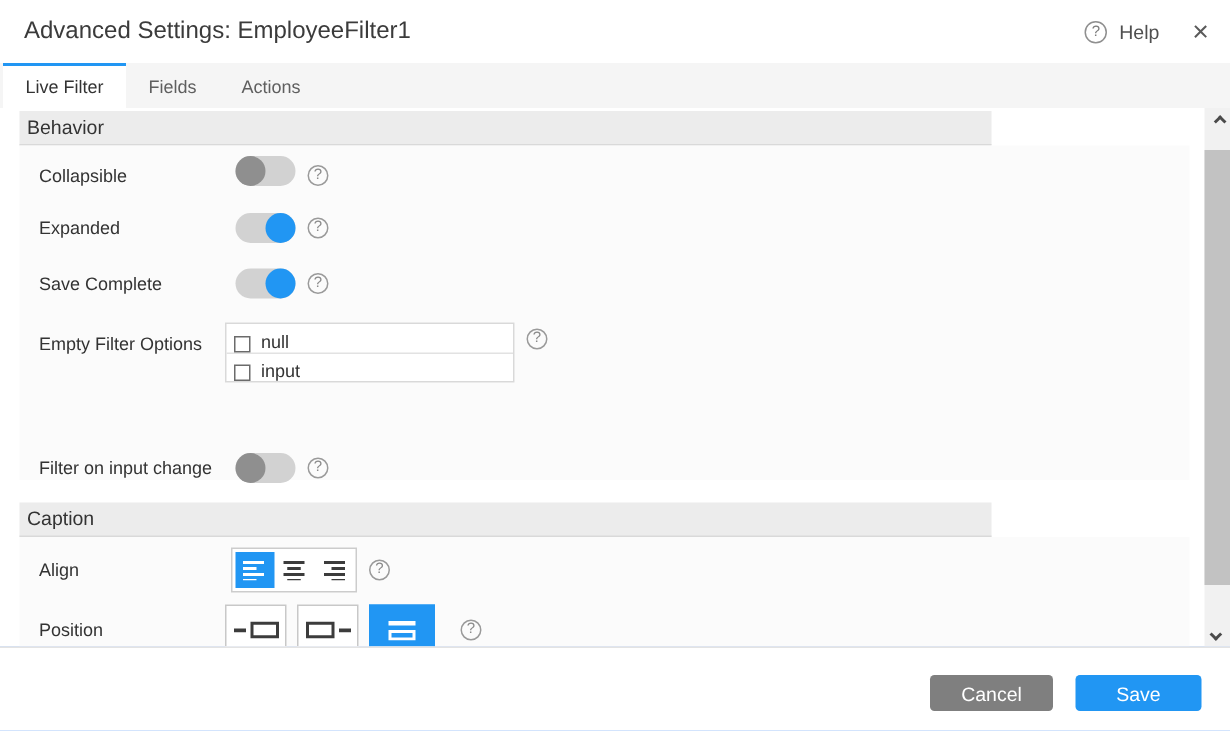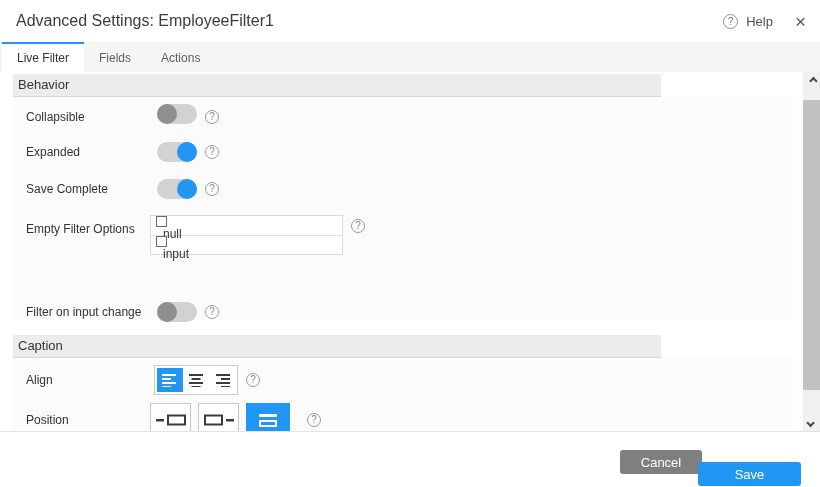--- a/index.html
+++ b/index.html
@@ -40,21 +40,21 @@
   .toggle { position:relative; width:40px; height:20px; border-radius:10px; background:#d2d2d2; flex:none; }
   .toggle .knob { position:absolute; top:0; width:20px; height:20px; border-radius:50%; }
   .toggle.off .knob { left:0; background:#8f8f8f; }
   .toggle.on .knob { right:0; background:#2196f3; }
 
   .help-sm { width:14px; height:14px; border:1px solid #9a9a9a; border-radius:50%; color:#8a8a8a;
              font-size:10px; line-height:12px; text-align:center; flex:none; margin-left:8px; }
 
   
   .listbox { width:193px; border:1px solid #d9d9d9; background:#fff; flex:none; }
-  .lb-row { height:19px; display:flex; align-items:flex-start; padding-left:5px;flex-direction:column; }
+  .lb-row { height:19px; display:flex; align-items:flex-end; padding-left:5px; }
   .lb-row + .lb-row { border-top:1px solid #e2e2e2; }
   .cbx { width:11px; height:11px; border:1px solid #6b6b6b; background:#fff; flex:none; }
   .lb-label { font-size:12px; color:#333; margin-left:7px; }
 
   
   .align-group { display:flex; border:1px solid #ccc; background:#fff; padding:2px; height:30px; align-items:stretch; flex:none; }
   .align-btn { width:26px; display:flex; align-items:center; justify-content:center; color:#3c3c3c; }
   .align-btn.selected { background:#2196f3; color:#fff; }
 
   
@@ -70,21 +70,21 @@
   .chev { width:6px; height:6px; border-top:2px solid #4a4a4a; border-right:2px solid #4a4a4a; }
   .chev.up { transform:rotate(-45deg) translate(1px,1px); }
   .chev.down { transform:rotate(135deg) translate(1px,1px); }
   .sb-thumb { position:absolute; left:0; top:28px; width:17px; height:290px; background:#c2c2c2; }
 
   
   .footer { position:absolute; top:431px; left:0; width:820px; height:56px; background:#fff; border-top:1px solid #e3e3e3; }
   .btn { position:absolute; top:18px; height:24px; border:none; border-radius:3px; color:#fff; font-size:13px;
          font-family:"Liberation Sans", sans-serif; text-align:center; }
   .btn-cancel { right:118px; width:82px; background:#7f7f7f;text-align:center; }
-  .btn-save { right:19px; width:103px; background:#2196f3;margin-top:12px; }
+  .btn-save { right:19px; width:84px; background:#2196f3; }
 
   svg { display:block; }
 </style>
 </head>
 <body>
 
 <div class="app">
 
   <div class="hdr">
     <div class="hdr-title">Advanced Settings: EmployeeFilter1</div>

